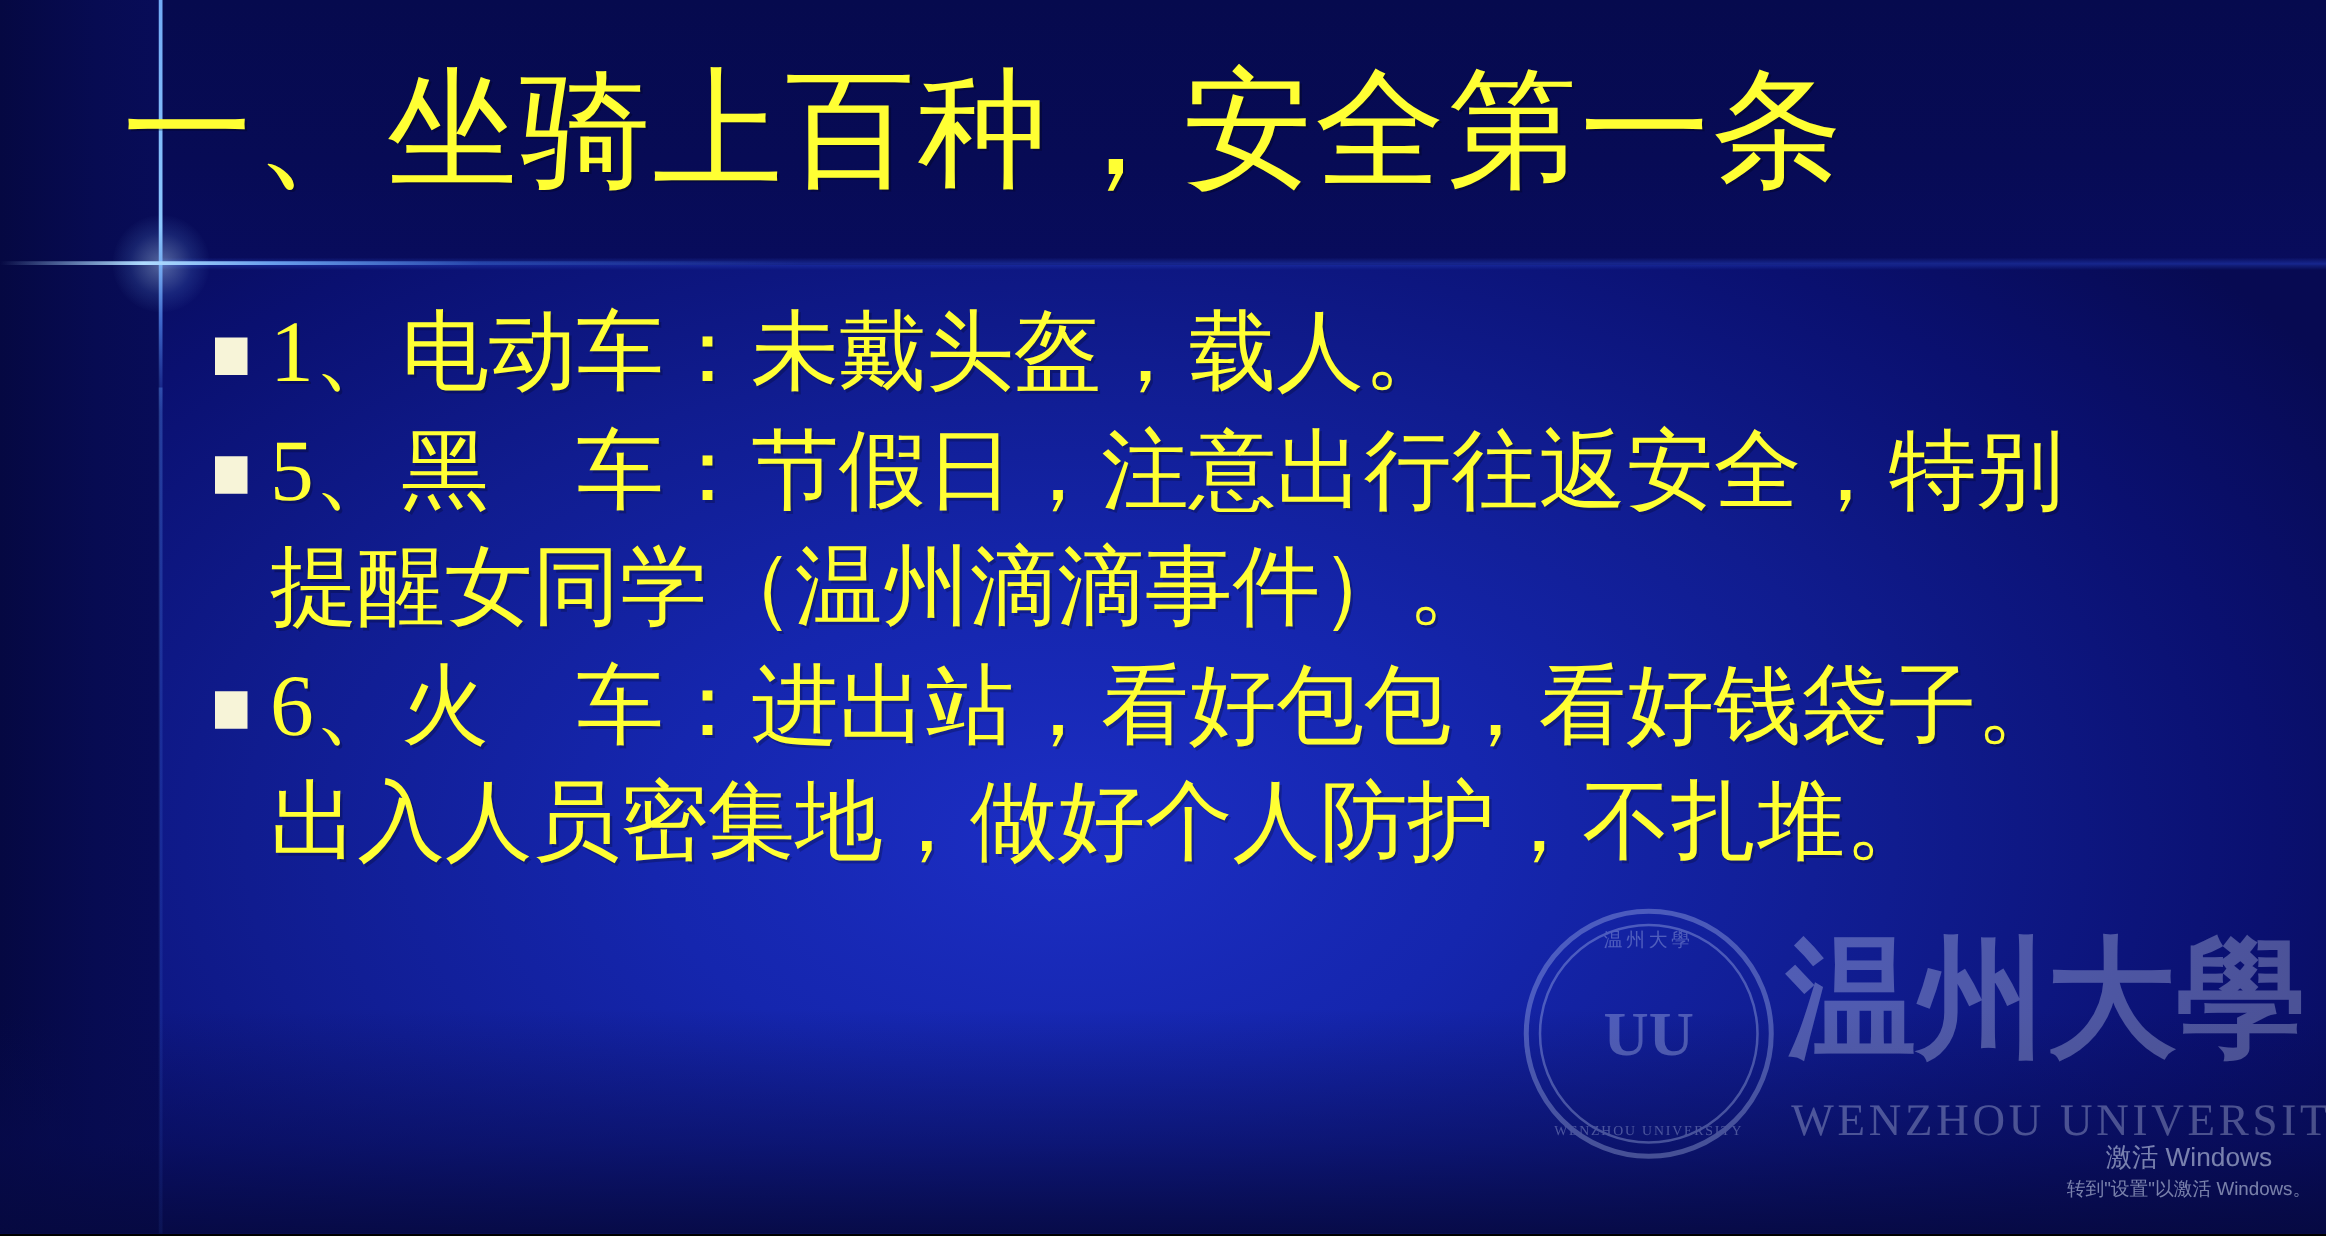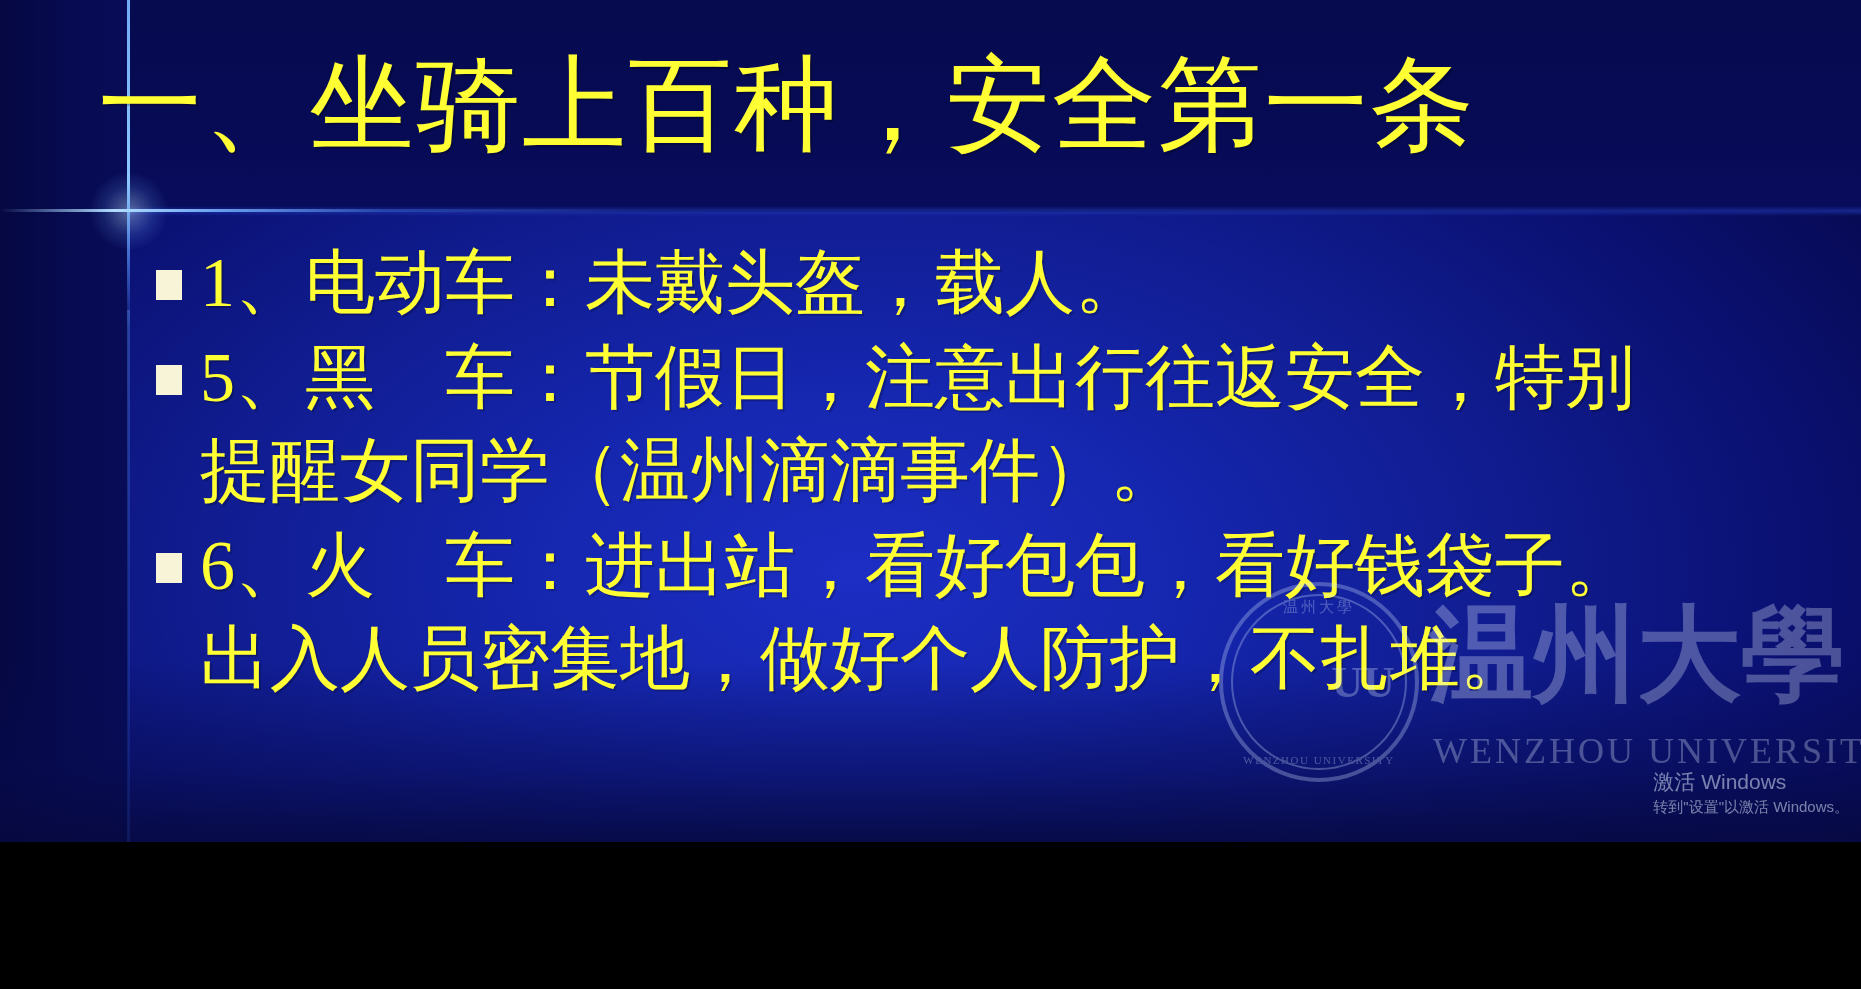--- a/index.html
+++ b/index.html
@@ -6,21 +6,21 @@
     margin: 0;
     padding: 0;
     background: #000;
   }
   body {
     font-family: "Liberation Serif", "DejaVu Serif", serif;
   }
   #slide {
     position: relative;
     width: 1861px;
-    height: 842px;
+    height: 987px;
     overflow: hidden;
     background: #0b1172;
   }
 
   
   .bg-base {
     position: absolute;
     inset: 0;
     background:
       radial-gradient(ellipse 1200px 700px at 46% 68%, #1c2ec4 0%, #1526ae 28%, #101c8f 55%, #0a1070 80%, #070a52 100%);
@@ -112,21 +112,21 @@
     line-height: 150px;
     letter-spacing: 2px;
     font-weight: 400;
     white-space: nowrap;
     text-shadow: 2px 2px 0 rgba(0,0,0,0.25);
   }
 
   
   .body {
     position: absolute;
-    left: 156px;
+    left: 172px;
     top: 236px;
     width: 1520px;
   }
   .bullet-row {
     display: flex;
     align-items: flex-start;
     margin-bottom: 2px;
   }
   .bullet-marker {
     flex: 0 0 auto;
@@ -173,24 +173,23 @@
     inset: 12px;
     border-radius: 50%;
     border: 2px solid #cfe0ff;
   }
   .wm-seal .mono {
     position: absolute;
     left: 50%;
     top: 50%;
     transform: translate(-50%, -50%);
     color: #dbe8ff;
-    font-size: 44px;
+    font-size: 50px;
     font-weight: bold;
     font-family: "Liberation Serif", serif;
-    margin-left: 44px;
   }
   .wm-seal .arc-top {
     position: absolute;
     left: 0; top: 16px;
     width: 100%;
     text-align: center;
     color: #dbe8ff;
     font-size: 15px;
     letter-spacing: 3px;
   }
@@ -223,20 +222,21 @@
     letter-spacing: 3px;
     white-space: nowrap;
     font-family: "Liberation Serif", serif;
   }
 
   
   .activation {
     position: absolute;
     right: 12px;
     bottom: 24px;
+    text-align: center;
     color: rgba(215,225,245,0.55);
     font-family: "Liberation Sans", sans-serif;
     pointer-events: none;
   }
   .activation .line1 {
     font-size: 21px;
     line-height: 28px;
   }
   .activation .line2 {
     font-size: 15px;

